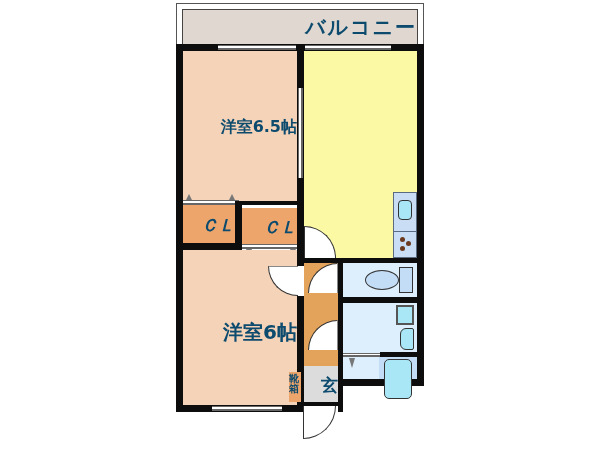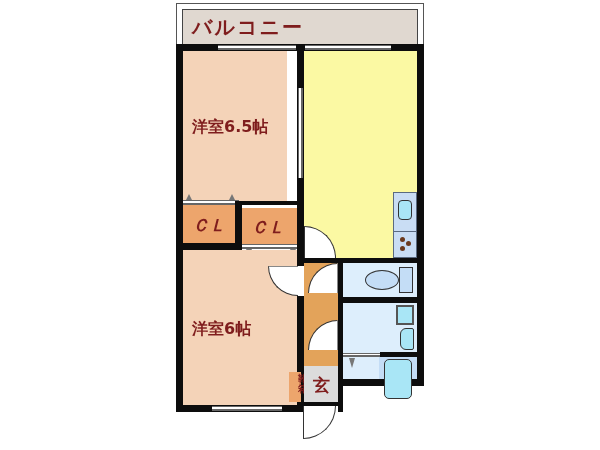--- a/index.html
+++ b/index.html
@@ -1,20 +1,20 @@
 <!DOCTYPE html>
 <html><head>
   <meta charset="utf-8">
   <style>
     html, body { margin: 0; padding: 0; background: #ffffff; }
     body { width: 600px; height: 450px; position: relative; overflow: hidden;
       font-family: "DejaVu Sans", sans-serif; }
     .abs { position: absolute; box-sizing: border-box; }
     .wall { background: #0d0d0d; }
-    .label { position: absolute; color: #7f1d1d; font-weight: bold; white-space: nowrap; text-align: left; margin-left: 9px; }
+    .label { position: absolute; color: #0c4a6e; font-weight: bold; white-space: nowrap; text-align: right; }
     .win { position: absolute; background: #fff; border-top: 1px solid #666; border-bottom: 1px solid #666; box-sizing: border-box; }
     .win::after { content: ""; position: absolute; left: 0; right: 0; top: 50%; border-top: 1px solid #666; }
     .vwin { position: absolute; background: #fff; border-left: 1px solid #666; border-right: 1px solid #666; box-sizing: border-box; }
     .vwin::after { content: ""; position: absolute; top: 0; bottom: 0; left: 50%; border-left: 1px solid #666; }
     .door-arc { position: absolute; box-sizing: border-box; background: #fff; }
     .tri { position: absolute; width: 0; height: 0; border-left: 3px solid transparent; border-right: 3px solid transparent; }
   </style>
 </head>
 <body>
 
@@ -22,21 +22,21 @@
 <div class="abs" style="left:182px;top:9px;width:236px;height:36px;border:1px solid #444;background:#e0d8d0;">
   <div class="label" style="left:0;right:0;top:4px;font-size:20px;letter-spacing:2px;">バルコニー</div>
 </div>
 
 <div class="abs wall" style="left:176px;top:44px;width:248px;height:7px;"></div>
 <div class="abs wall" style="left:176px;top:44px;width:7px;height:368px;"></div>
 <div class="abs wall" style="left:417px;top:44px;width:7px;height:342px;"></div>
 <div class="abs wall" style="left:176px;top:405px;width:130px;height:7px;"></div>
 <div class="abs wall" style="left:338px;top:379px;width:86px;height:7px;"></div>
 
-<div class="abs" style="left:183px;top:51px;width:104px;height:150px;background:#f4d3b8;text-decoration:underline;">
+<div class="abs" style="left:183px;top:51px;width:114px;height:150px;background:#f4d3b8;text-decoration:underline;">
   <div class="label" style="left:0;right:0;top:66px;font-size:16px;">洋室6.5帖</div>
 </div>
 
 <div class="abs wall" style="left:297px;top:44px;width:7px;height:222px;"></div>
 <div class="vwin" style="left:298px;top:88px;width:5px;height:90px;"></div>
 
 <div class="abs" style="left:304px;top:51px;width:113px;height:207px;background:#fbf9a3;">
 </div>
 
 <div class="abs" style="left:393px;top:192px;width:24px;height:66px;background:#c9ddf4;border:1px solid #5a6a80;">
@@ -61,21 +61,21 @@
 <div class="abs wall" style="left:235px;top:201px;width:7px;height:47px;"></div>
 <div class="abs" style="left:242px;top:208px;width:55px;height:36px;background:#eda56c;">
   <div class="label" style="left:0;right:0;top:8px;font-size:17px;font-style:italic;">ＣＬ</div>
 </div>
 <div class="abs wall" style="left:183px;top:243px;width:59px;height:7px;"></div>
 <div class="win" style="left:242px;top:244px;width:55px;height:5px;"></div>
 <div class="tri" style="left:246px;top:249px;border-top:6px solid #777;"></div>
 <div class="tri" style="left:290px;top:249px;border-top:6px solid #777;"></div>
 
 <div class="abs" style="left:183px;top:250px;width:114px;height:155px;background:#f4d3b8;">
-  <div class="label" style="left:0;right:8px;top:69px;font-size:16px;">洋室6帖</div>
+  <div class="label" style="left:0;right:0;top:69px;font-size:20px;">洋室6帖</div>
 </div>
 <div class="abs wall" style="left:297px;top:296px;width:7px;height:116px;"></div>
 <div class="win" style="left:212px;top:406px;width:70px;height:5px;"></div>
 
 <div class="door-arc" style="left:304px;top:226px;width:32px;height:32px;border-top:1px solid #333;border-right:1px solid #333;border-top-right-radius:32px;border-left:1px solid #333;"></div>
 <div class="door-arc" style="left:268px;top:266px;width:30px;height:30px;border-bottom:1px solid #333;border-left:1px solid #333;border-bottom-left-radius:30px;border-top:1px solid #888;"></div>
 
 <div class="abs" style="left:304px;top:262px;width:36px;height:104px;background:#e3a35a;"></div>
 <div class="door-arc" style="left:308px;top:263px;width:30px;height:30px;border-top-left-radius:30px;border-top:1px solid #333;border-left:1px solid #333;border-right:1px solid #888;"></div>
 <div class="door-arc" style="left:308px;top:320px;width:30px;height:30px;border-top-left-radius:30px;border-top:1px solid #333;border-left:1px solid #333;border-right:1px solid #888;"></div>

